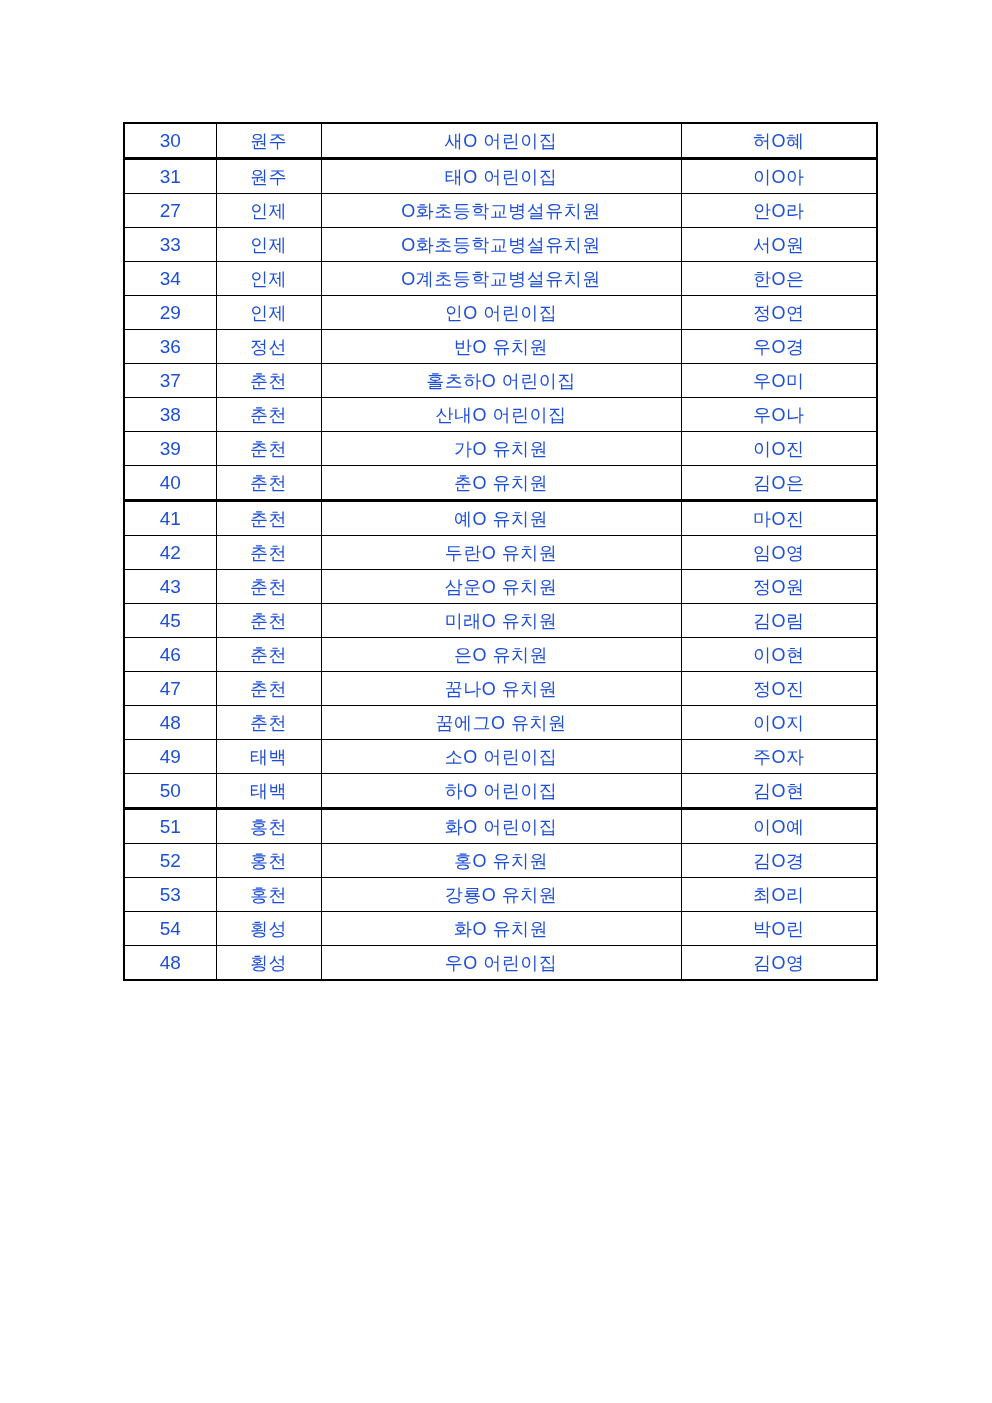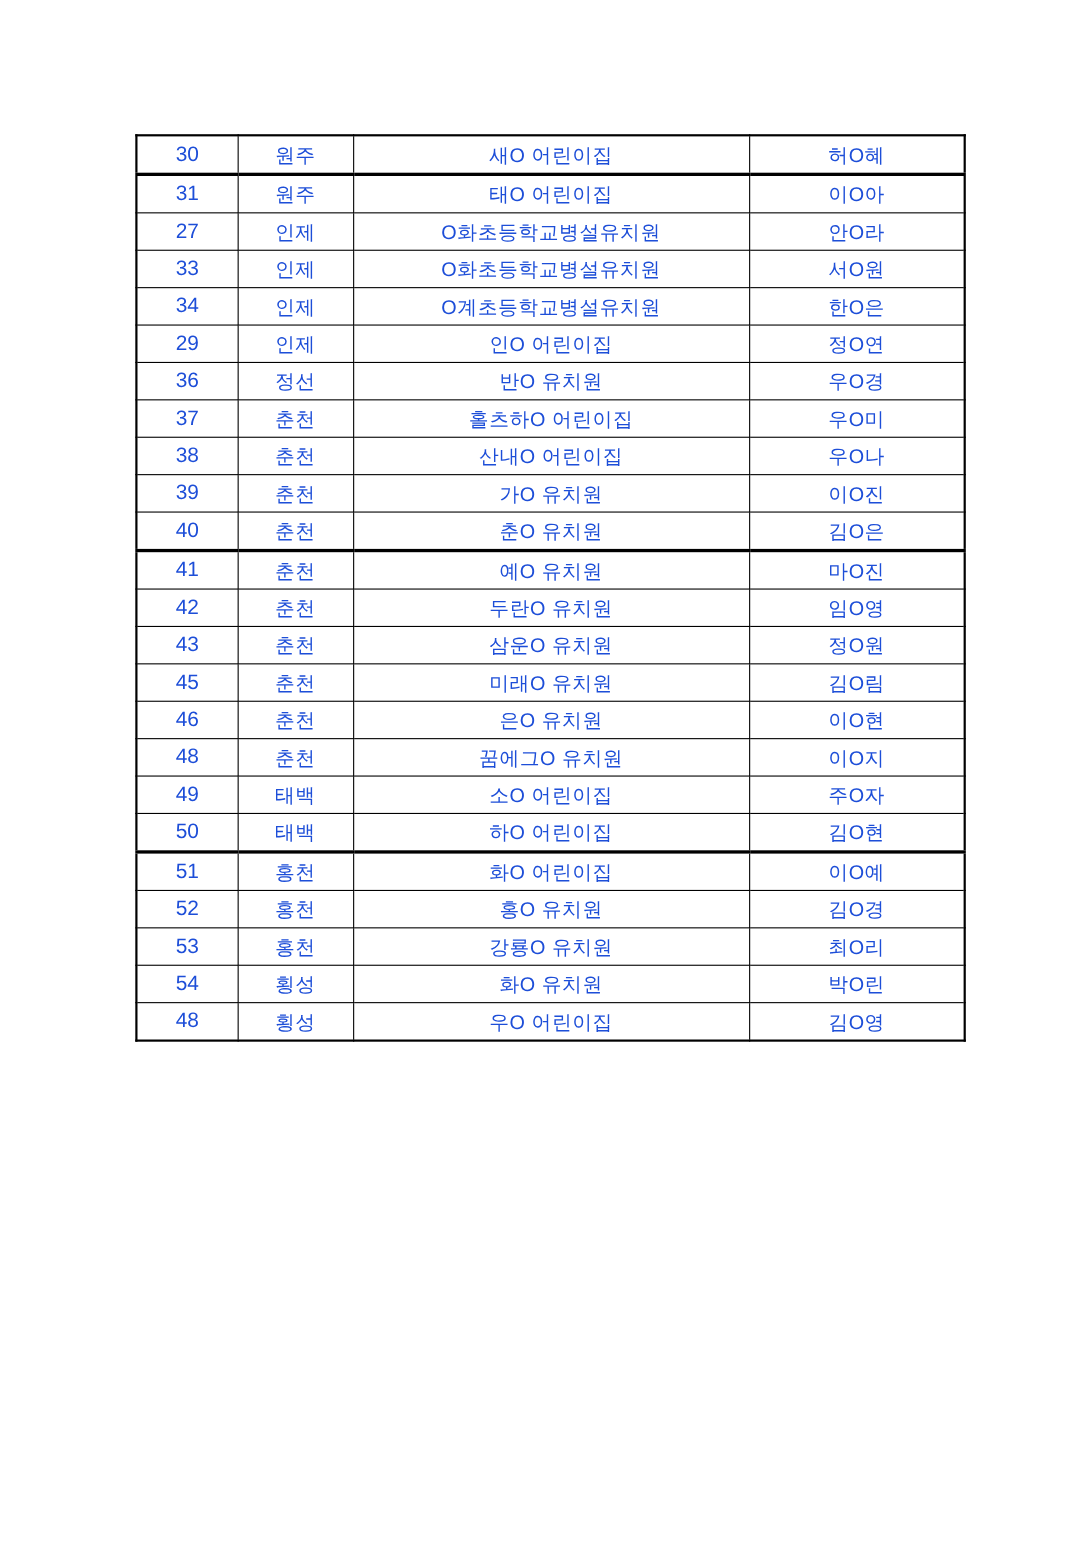--- a/index.html
+++ b/index.html
@@ -149,20 +149,26 @@
           <td class="col-inst">미래O 유치원</td>
           <td class="col-name">김O림</td>
         </tr>
         <tr>
           <td class="col-no">46</td>
           <td class="col-reg">춘천</td>
           <td class="col-inst">은O 유치원</td>
           <td class="col-name">이O현</td>
         </tr>
         <tr>
+          <td class="col-no">47</td>
+          <td class="col-reg">춘천</td>
+          <td class="col-inst">꿈나O 유치원</td>
+          <td class="col-name">정O진</td>
+        </tr>
+        <tr>
           <td class="col-no">48</td>
           <td class="col-reg">춘천</td>
           <td class="col-inst">꿈에그O 유치원</td>
           <td class="col-name">이O지</td>
         </tr>
         <tr>
           <td class="col-no">49</td>
           <td class="col-reg">태백</td>
           <td class="col-inst">소O 어린이집</td>
           <td class="col-name">주O자</td>

